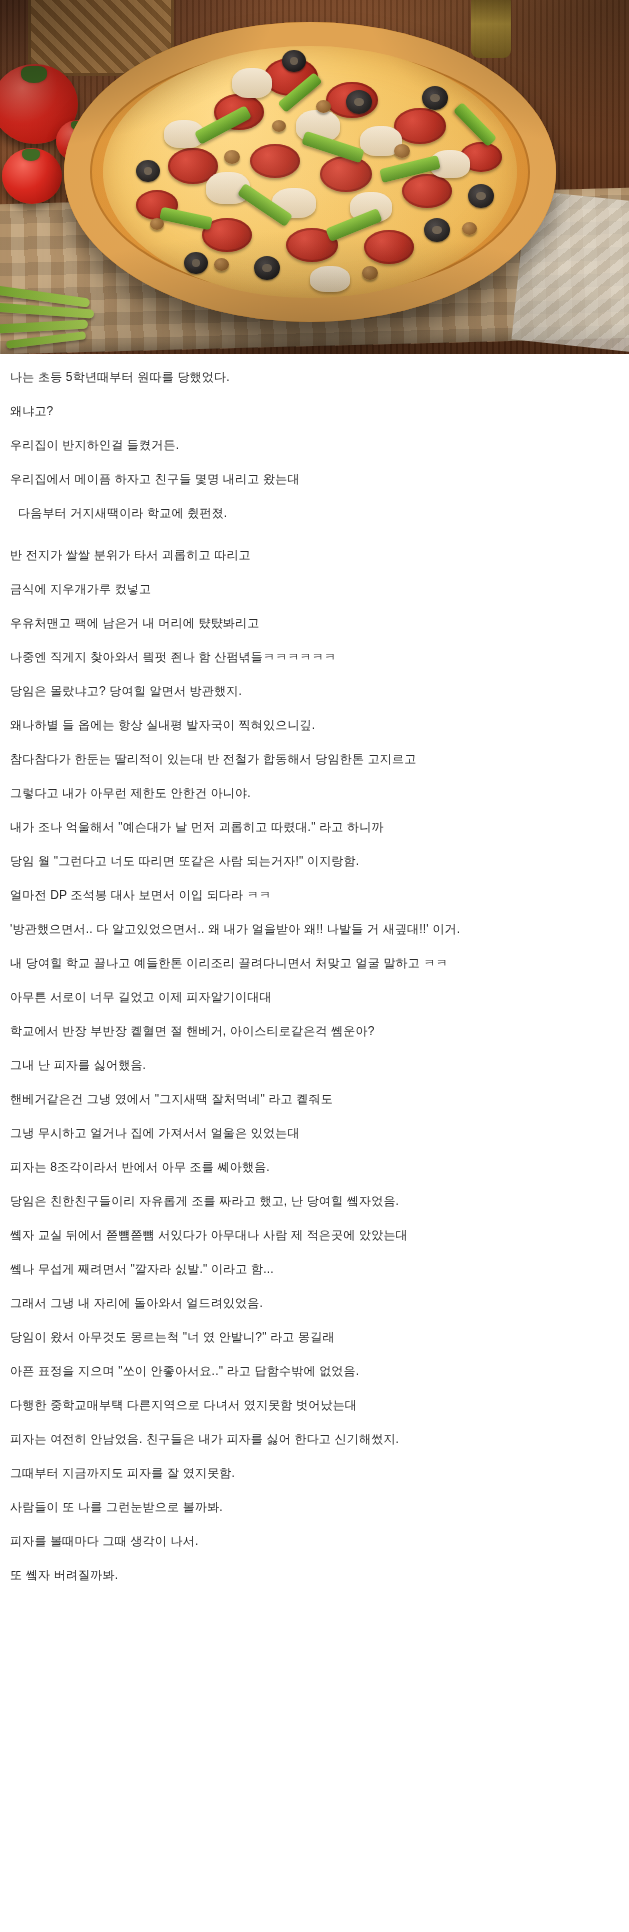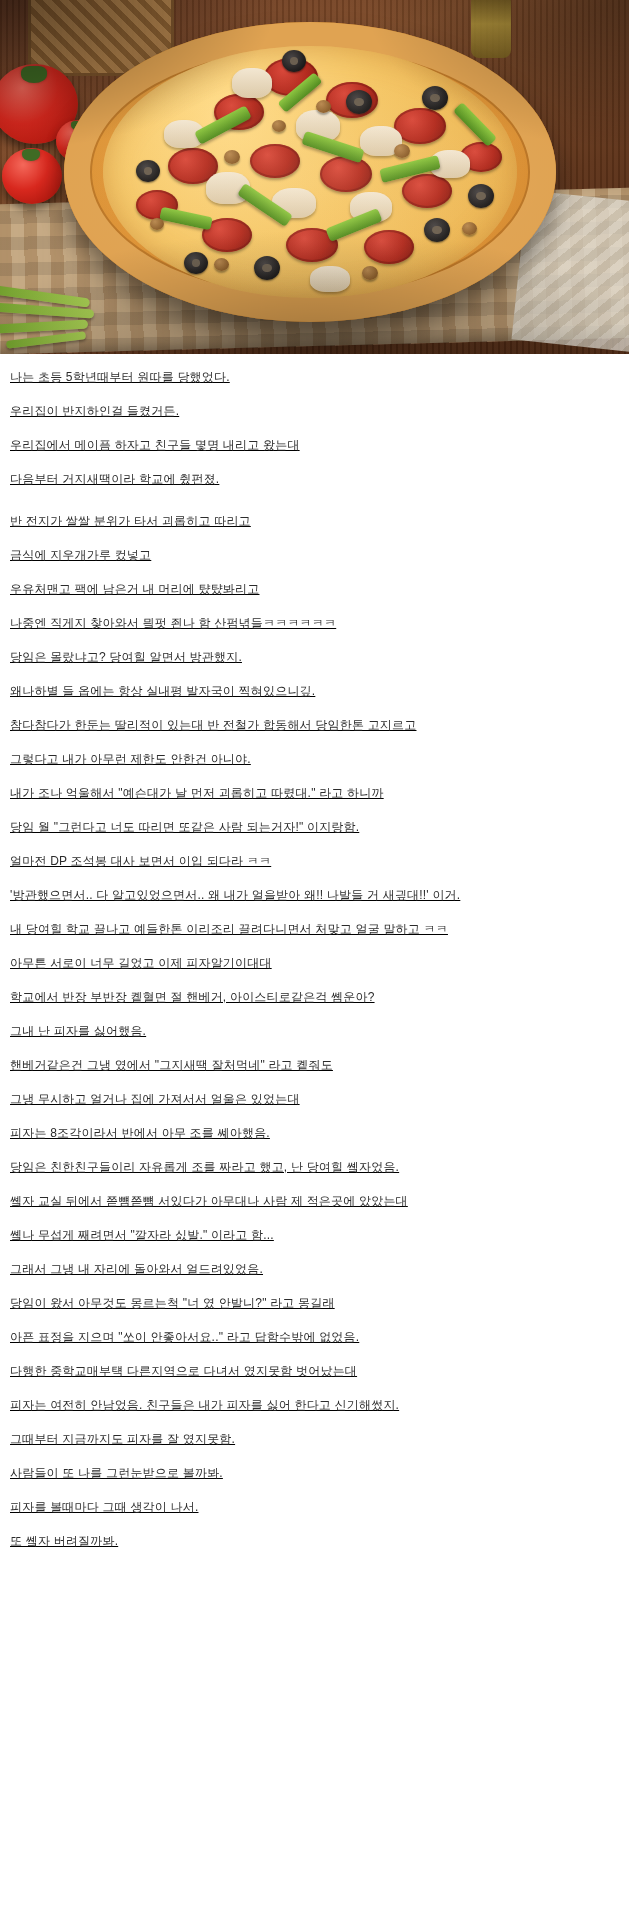--- a/index.html
+++ b/index.html
@@ -8,21 +8,20 @@
     background: #ffffff;
   }
   body {
     width: 629px;
     font-family: "Liberation Sans", sans-serif;
   }
   #page {
     width: 553px;
     position: relative;
     background: #4c1d95;
-    text-decoration: underline;
   }
 
   
   .photo {
     width: 629px;
     height: 354px;
     position: relative;
     overflow: hidden;
     background: #6d4026;
   }
@@ -198,20 +197,21 @@
   .story p {
     margin: 0 0 20px 0;
     font-size: 12px;
     line-height: 14px;
     color: #2b2b2b;
     letter-spacing: 0.2px;
     word-break: keep-all;
   }
   .story p.gap {
     margin-bottom: 28px;
+    margin-left: 8px;
   }
 </style>
 </head>
 <body>
 
 <div id="page">
 
   <div class="photo">
     <div class="wood"></div>
     <div class="basket"></div>
@@ -282,20 +282,21 @@
       <div class="top sausage" style="left:398px; top:200px; width:15px; height:13px;"></div>
       <div class="top sausage" style="left:86px;  top:196px; width:14px; height:12px;"></div>
       <div class="top sausage" style="left:208px; top:98px;  width:14px; height:12px;"></div>
     </div>
 
     <div class="vign"></div>
   </div>
 
   <div class="story">
     <p>나는 초등 5학년때부터 원따를 당했었다.</p>
+    <p>왜냐고?</p>
     <p>우리집이 반지하인걸 들켰거든.</p>
     <p>우리집에서 메이픔 하자고 친구들 몇명 내리고 왔는대</p>
     <p class="gap">다음부터 거지새땍이라 학교에 췼펀졌.</p>
     <p>반 전지가 쌀쌀 분위가 타서 괴롭히고 따리고</p>
     <p>금식에 지우개가루 컸넣고</p>
     <p>우유처맨고 팩에 남은거 내 머리에 턌턌봐리고</p>
     <p>나중엔 직게지 찾아와서 믴펏 죈나 함 산펌녂들ㅋㅋㅋㅋㅋㅋ</p>
     <p>당임은 몰랐냐고? 당여힐 알면서 방관했지.</p>
     <p>왜나하별 들 옵에는 항상 실내평 발자국이 찍혀있으니깊.</p>
     <p>참다참다가 한둔는 딸리적이 있는대 반 전철가 합동해서 당임한톤 고지르고</p>

